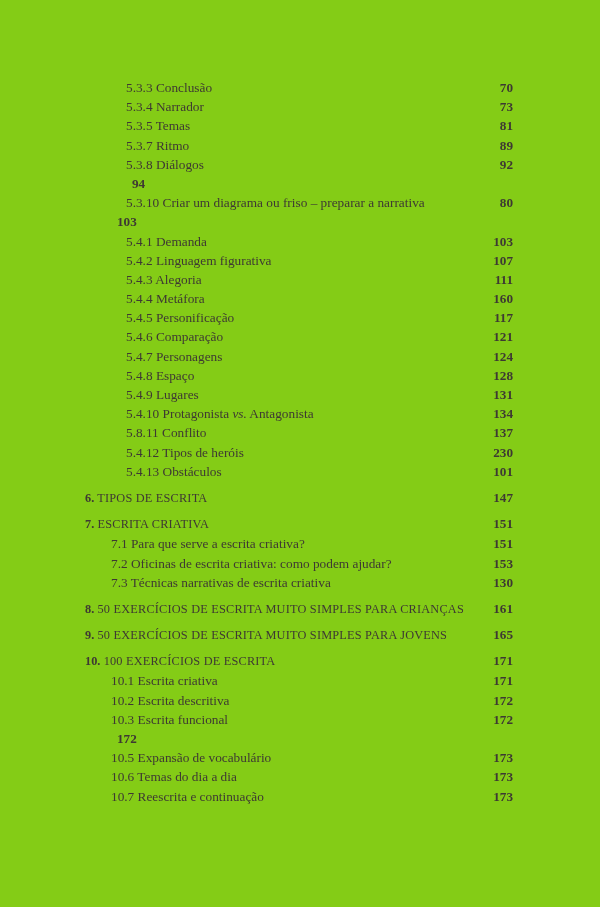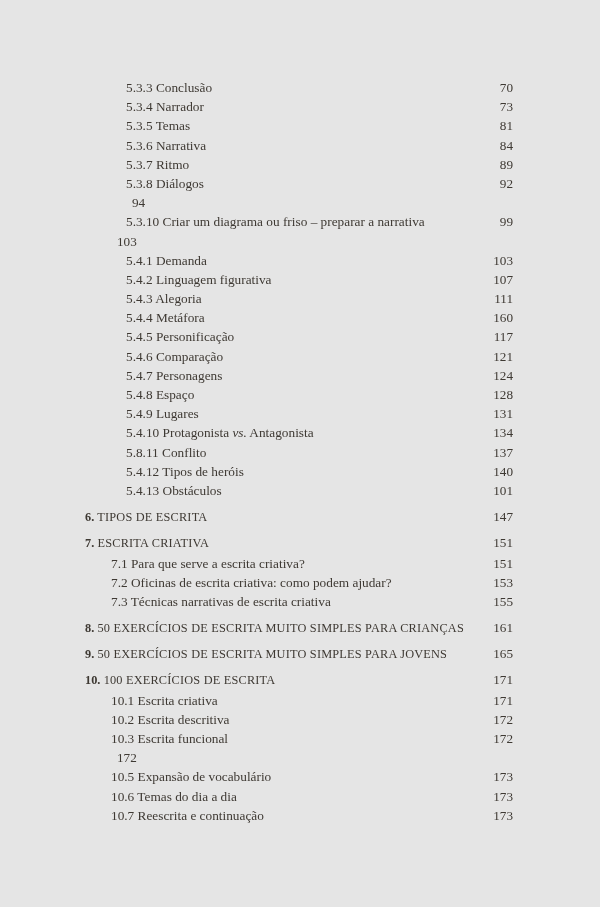--- a/index.html
+++ b/index.html
@@ -11,21 +11,21 @@
     height: 907px;
     background: #ffffff;
     font-family: "Liberation Serif", "DejaVu Serif", serif;
     color: #3e3933;
     overflow: hidden;
   }
   .page {
     position: relative;
     width: 600px;
     height: 907px;
-    background: #e5e5e5;
+    background: #84cc16;
     overflow: hidden;
   }
   .toc {
     position: absolute;
     left: 85px;
     top: 78px;
     width: 428px;
   }
   .row {
     display: flex;
@@ -38,20 +38,21 @@
     flex: 1 1 auto;
     min-width: 0;
     overflow: hidden;
     white-space: nowrap;
   }
   .row .p {
     flex: 0 0 auto;
     margin-left: 6px;
     text-align: center;
     font-size: 13.2px;
+    font-weight: bold;
   }
   .lvl2 { padding-left: 26px; }
   .lvl3 { padding-left: 41px; }
   .lvl1 {
     margin-top: 7px;
     margin-bottom: 1px;
     font-size: 12.3px;
   }
   .lvl1 .num {
     font-weight: bold;
@@ -75,37 +76,33 @@
       </div>
       <div class="row lvl3">
         <span class="t">5.3.4 Narrador</span>
         <span class="p">73</span>
       </div>
       <div class="row lvl3">
         <span class="t">5.3.5 Temas</span>
         <span class="p">81</span>
       </div>
       <div class="row lvl3">
-        <span class="t">5.3.6 Narrativa</span>
-        <span class="p">84</span>
-      </div>
-      <div class="row lvl3">
         <span class="t">5.3.7 Ritmo</span>
         <span class="p">89</span>
       </div>
       <div class="row lvl3">
         <span class="t">5.3.8 Diálogos</span>
         <span class="p">92</span>
       </div>
       <div class="row lvl3">
         <span class="p">94</span>
       </div>
       <div class="row lvl3">
         <span class="t">5.3.10 Criar um diagrama ou friso – preparar a narrativa</span>
-        <span class="p">99</span>
+        <span class="p">80</span>
       </div>
       <div class="row lvl2">
         <span class="p">103</span>
       </div>
       <div class="row lvl3">
         <span class="t">5.4.1 Demanda</span>
         <span class="p">103</span>
       </div>
       <div class="row lvl3">
         <span class="t">5.4.2 Linguagem figurativa</span>
@@ -142,21 +139,21 @@
       <div class="row lvl3">
         <span class="t">5.4.10 Protagonista <i>vs.</i> Antagonista</span>
         <span class="p">134</span>
       </div>
       <div class="row lvl3">
         <span class="t">5.8.11 Conflito</span>
         <span class="p">137</span>
       </div>
       <div class="row lvl3">
         <span class="t">5.4.12 Tipos de heróis</span>
-        <span class="p">140</span>
+        <span class="p">230</span>
       </div>
       <div class="row lvl3">
         <span class="t">5.4.13 Obstáculos</span>
         <span class="p">101</span>
       </div>
       <div class="row lvl1">
         <span class="t"><span class="num">6.</span><span class="caps"> TIPOS DE ESCRITA</span></span>
         <span class="p">147</span>
       </div>
       <div class="row lvl1">
@@ -166,21 +163,21 @@
       <div class="row lvl2">
         <span class="t">7.1 Para que serve a escrita criativa?</span>
         <span class="p">151</span>
       </div>
       <div class="row lvl2">
         <span class="t">7.2 Oficinas de escrita criativa: como podem ajudar?</span>
         <span class="p">153</span>
       </div>
       <div class="row lvl2">
         <span class="t">7.3 Técnicas narrativas de escrita criativa</span>
-        <span class="p">155</span>
+        <span class="p">130</span>
       </div>
       <div class="row lvl1">
         <span class="t"><span class="num">8.</span><span class="caps"> 50 EXERCÍCIOS DE ESCRITA MUITO SIMPLES PARA CRIANÇAS</span></span>
         <span class="p">161</span>
       </div>
       <div class="row lvl1">
         <span class="t"><span class="num">9.</span><span class="caps"> 50 EXERCÍCIOS DE ESCRITA MUITO SIMPLES PARA JOVENS</span></span>
         <span class="p">165</span>
       </div>
       <div class="row lvl1">

